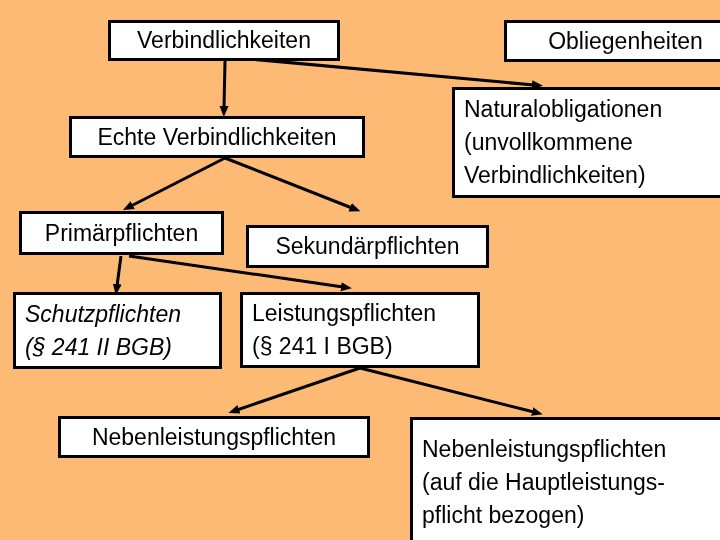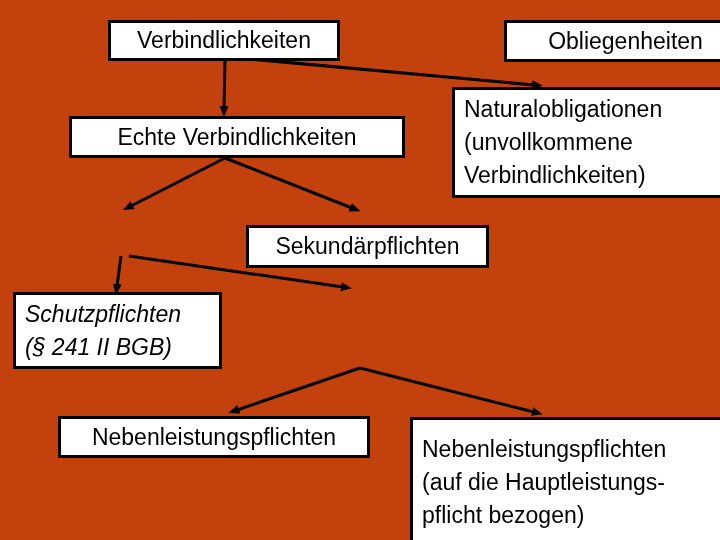--- a/index.html
+++ b/index.html
@@ -4,21 +4,21 @@
 <style>
   html, body {
     margin: 0;
     padding: 0;
     background: #ffffff;
   }
   #canvas {
     position: relative;
     width: 720px;
     height: 540px;
-    background: #c2410c;
+    background: #fdba74;
     overflow: hidden;
     font-family: "Liberation Sans", sans-serif;
   }
   #lines {
     position: absolute;
     left: 0;
     top: 0;
     width: 720px;
     height: 540px;
   }
@@ -38,21 +38,21 @@
   }
   .node.left {
     justify-content: flex-start;
     text-align: left;
     padding-left: 9px;
     padding-right: 4px;
   }
   
   #n-verbindlichkeiten { left:108px; top:20px;  width:232px; height:41px; }
   #n-obliegenheiten    { left:504px; top:20px;  width:243px; height:42px;text-align:center; }
-  #n-echte             { left:69px;  top:116px; width:336px; height:42px; }
+  #n-echte             { left:69px;  top:116px; width:296px; height:42px; }
   #n-natural           { left:452px; top:87px;  width:300px; height:111px; }
   #n-primaer           { left:19px;  top:211px; width:205px; height:44px; }
   #n-sekundaer         { left:246px; top:213px; width:243px; height:43px;margin-top:12px; }
   #n-schutz            { left:13px;  top:292px; width:209px; height:77px;font-style:italic; }
   #n-leistung          { left:240px; top:292px; width:240px; height:76px; }
   #n-haupt             { left:58px;  top:416px; width:312px; height:42px; }
   #n-neben             { left:387px; top:417px; width:317px; height:130px;margin-left:23px; }
 </style>
 </head>
 <body>
@@ -86,26 +86,29 @@
   <div id="n-verbindlichkeiten" class="node">Verbindlichkeiten</div>
 
   <div id="n-obliegenheiten" class="node">Obliegenheiten</div>
 
   <div id="n-echte" class="node">Echte Verbindlichkeiten</div>
 
   <div id="n-natural" class="node left">Naturalobligationen
 (unvollkommene
 Verbindlichkeiten)</div>
 
+  <div id="n-primaer" class="node">Primärpflichten</div>
 
   <div id="n-sekundaer" class="node">Sekundärpflichten</div>
 
   <div id="n-schutz" class="node left">Schutzpflichten
 (§ 241 II BGB)</div>
 
+  <div id="n-leistung" class="node left">Leistungspflichten
+(§ 241 I BGB)</div>
 
   <div id="n-haupt" class="node">Nebenleistungspflichten</div>
 
   <div id="n-neben" class="node left">Nebenleistungspflichten
 (auf die Hauptleistungs-
 pflicht bezogen)</div>
 
 </div>
 
 </body></html>

